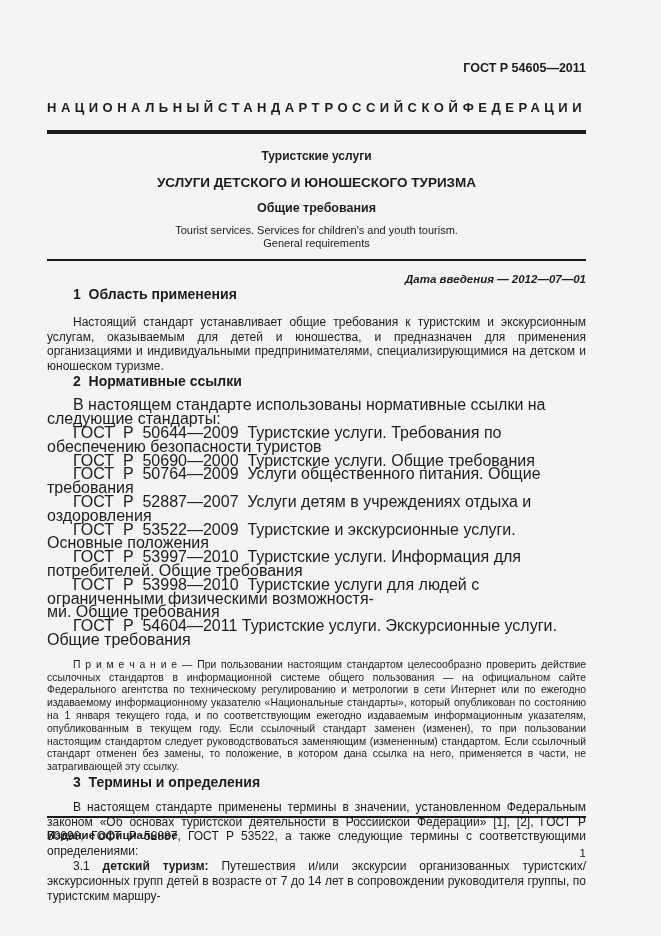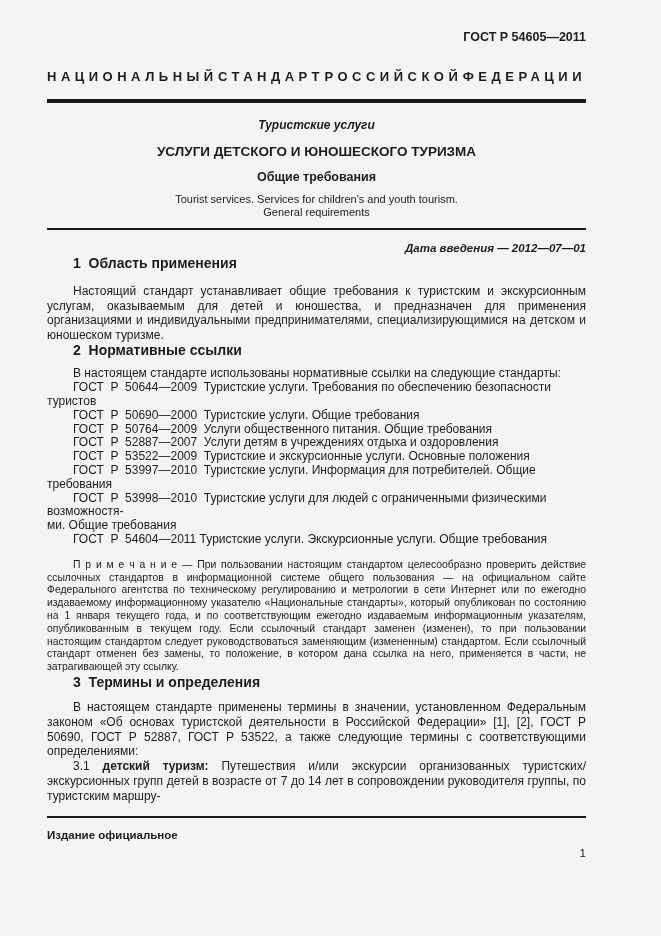--- a/index.html
+++ b/index.html
@@ -14,21 +14,21 @@
     background: #f4f4f4;
     font-family: "Liberation Sans", sans-serif;
     color: #1c1c1c;
     overflow: hidden;
   }
   .content {
     margin-left: 47px;
     margin-right: 75px; 
   }
   .doc-number {
-    padding-top: 30px;
+    padding-top: 61px;
     text-align: right;
     font-weight: bold;
     font-size: 12.5px;
     line-height: 15px;
   }
   .national-title {
     margin-top: 24px;
     display: flex;
     justify-content: space-between;
     font-weight: bold;
@@ -46,21 +46,20 @@
     margin-top: 9px;
     height: 2px;
     background: #1a1a1a;
   }
   .subject {
     margin-top: 15px;
     text-align: center;
     font-weight: bold;
     font-size: 12px;
     line-height: 14px;
-    font-style: italic;
   }
   .main-title {
     margin-top: 12px;
     text-align: center;
     font-weight: bold;
     font-size: 13.5px;
     line-height: 16px;
   }
   .subtitle {
     margin-top: 10px;
@@ -100,21 +99,21 @@
   .p-body {
     font-size: 12px;
     line-height: 14.6px;
     text-align: justify;
     text-indent: 26px;
   }
   .mt12 { margin-top: 12px; }
   .mt8  { margin-top: 8px; }
   .mt5  { margin-top: 9px; }
   .refs p {
-    font-size: 12px;
+    font-size: 16px;
     line-height: 13.8px;
     text-indent: 26px;
     white-space: pre-wrap;
   }
   .refs p.cont {
     text-indent: 0;
   }
   .note {
     margin-top: 12px;
     font-size: 10.4px;

